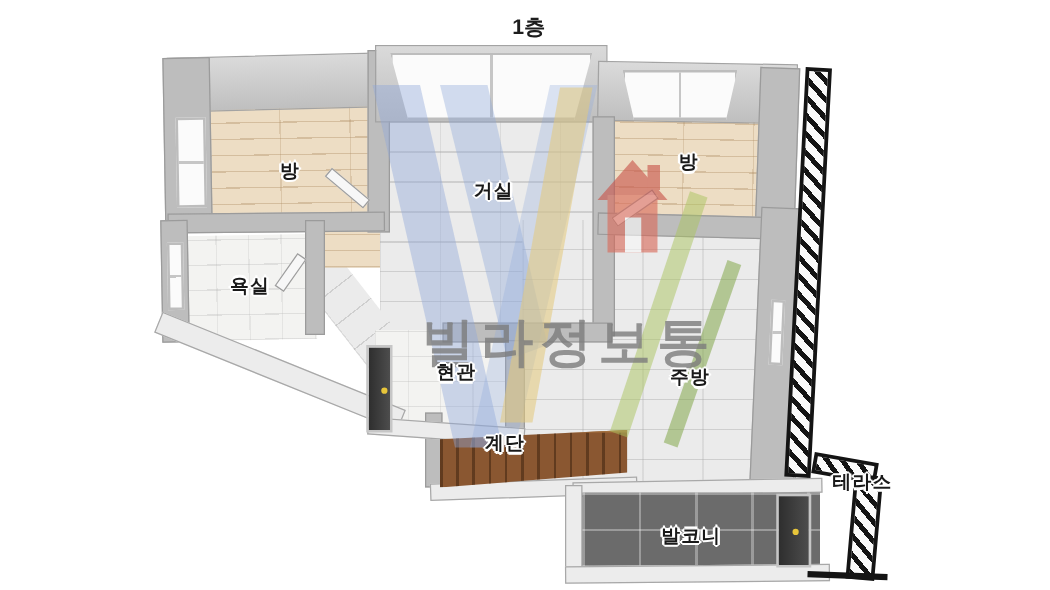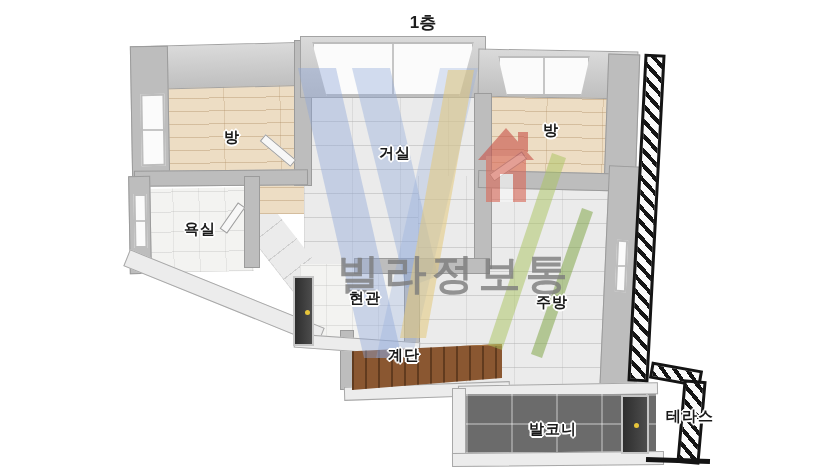--- a/index.html
+++ b/index.html
@@ -128,15 +128,15 @@
   <div class="wm abs brandbig">빌라정보통</div>
 
   <span class="lbl" style="left:232px;top:137px;">방</span>
   <span class="lbl" style="left:395px;top:153px;text-align:center;">거실</span>
   <span class="lbl" style="left:551px;top:130px;">방</span>
   <span class="lbl" style="left:200px;top:229px;">욕실</span>
   <span class="lbl" style="left:365px;top:298px;">현관</span>
   <span class="lbl" style="left:552px;top:302px;">주방</span>
   <span class="lbl" style="left:404px;top:355px;">계단</span>
   <span class="lbl" style="left:553px;top:429px;">발코니</span>
-  <span class="lbl" style="left:690px;top:416px;">테라스</span>
+  <span class="lbl" style="left:690px;top:386px;">테라스</span>
 
 </div>
 
 </body></html>

